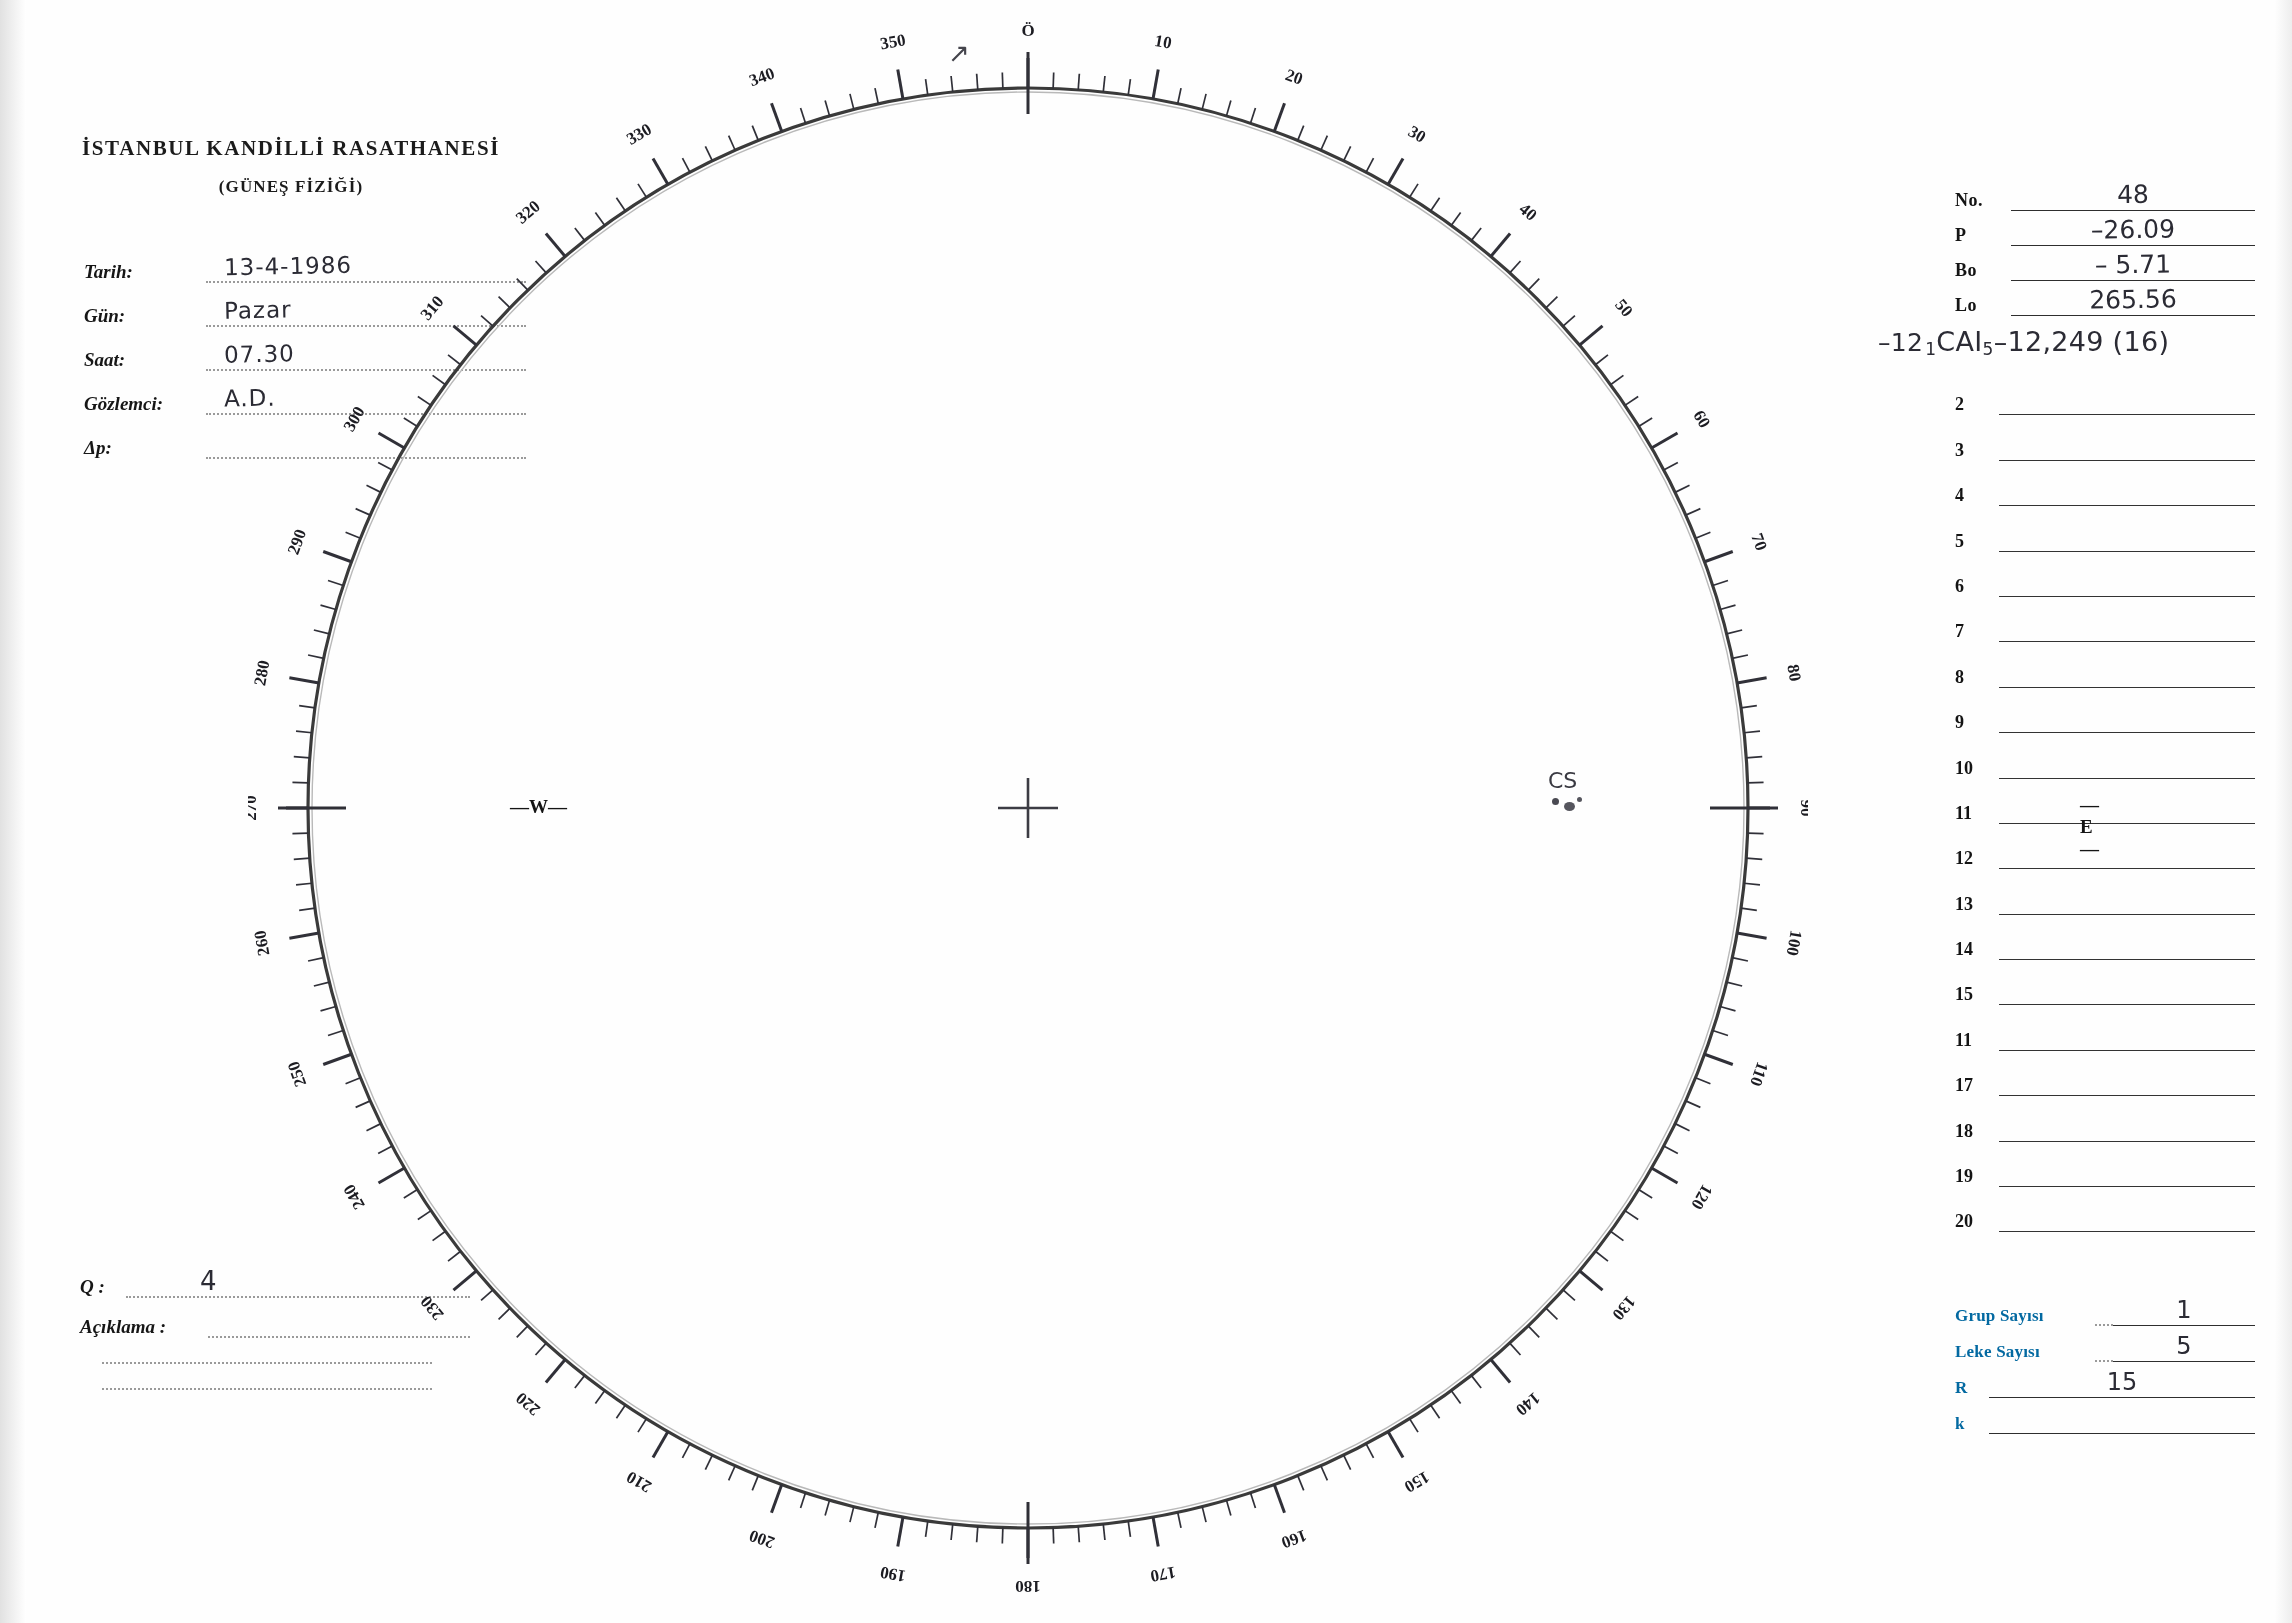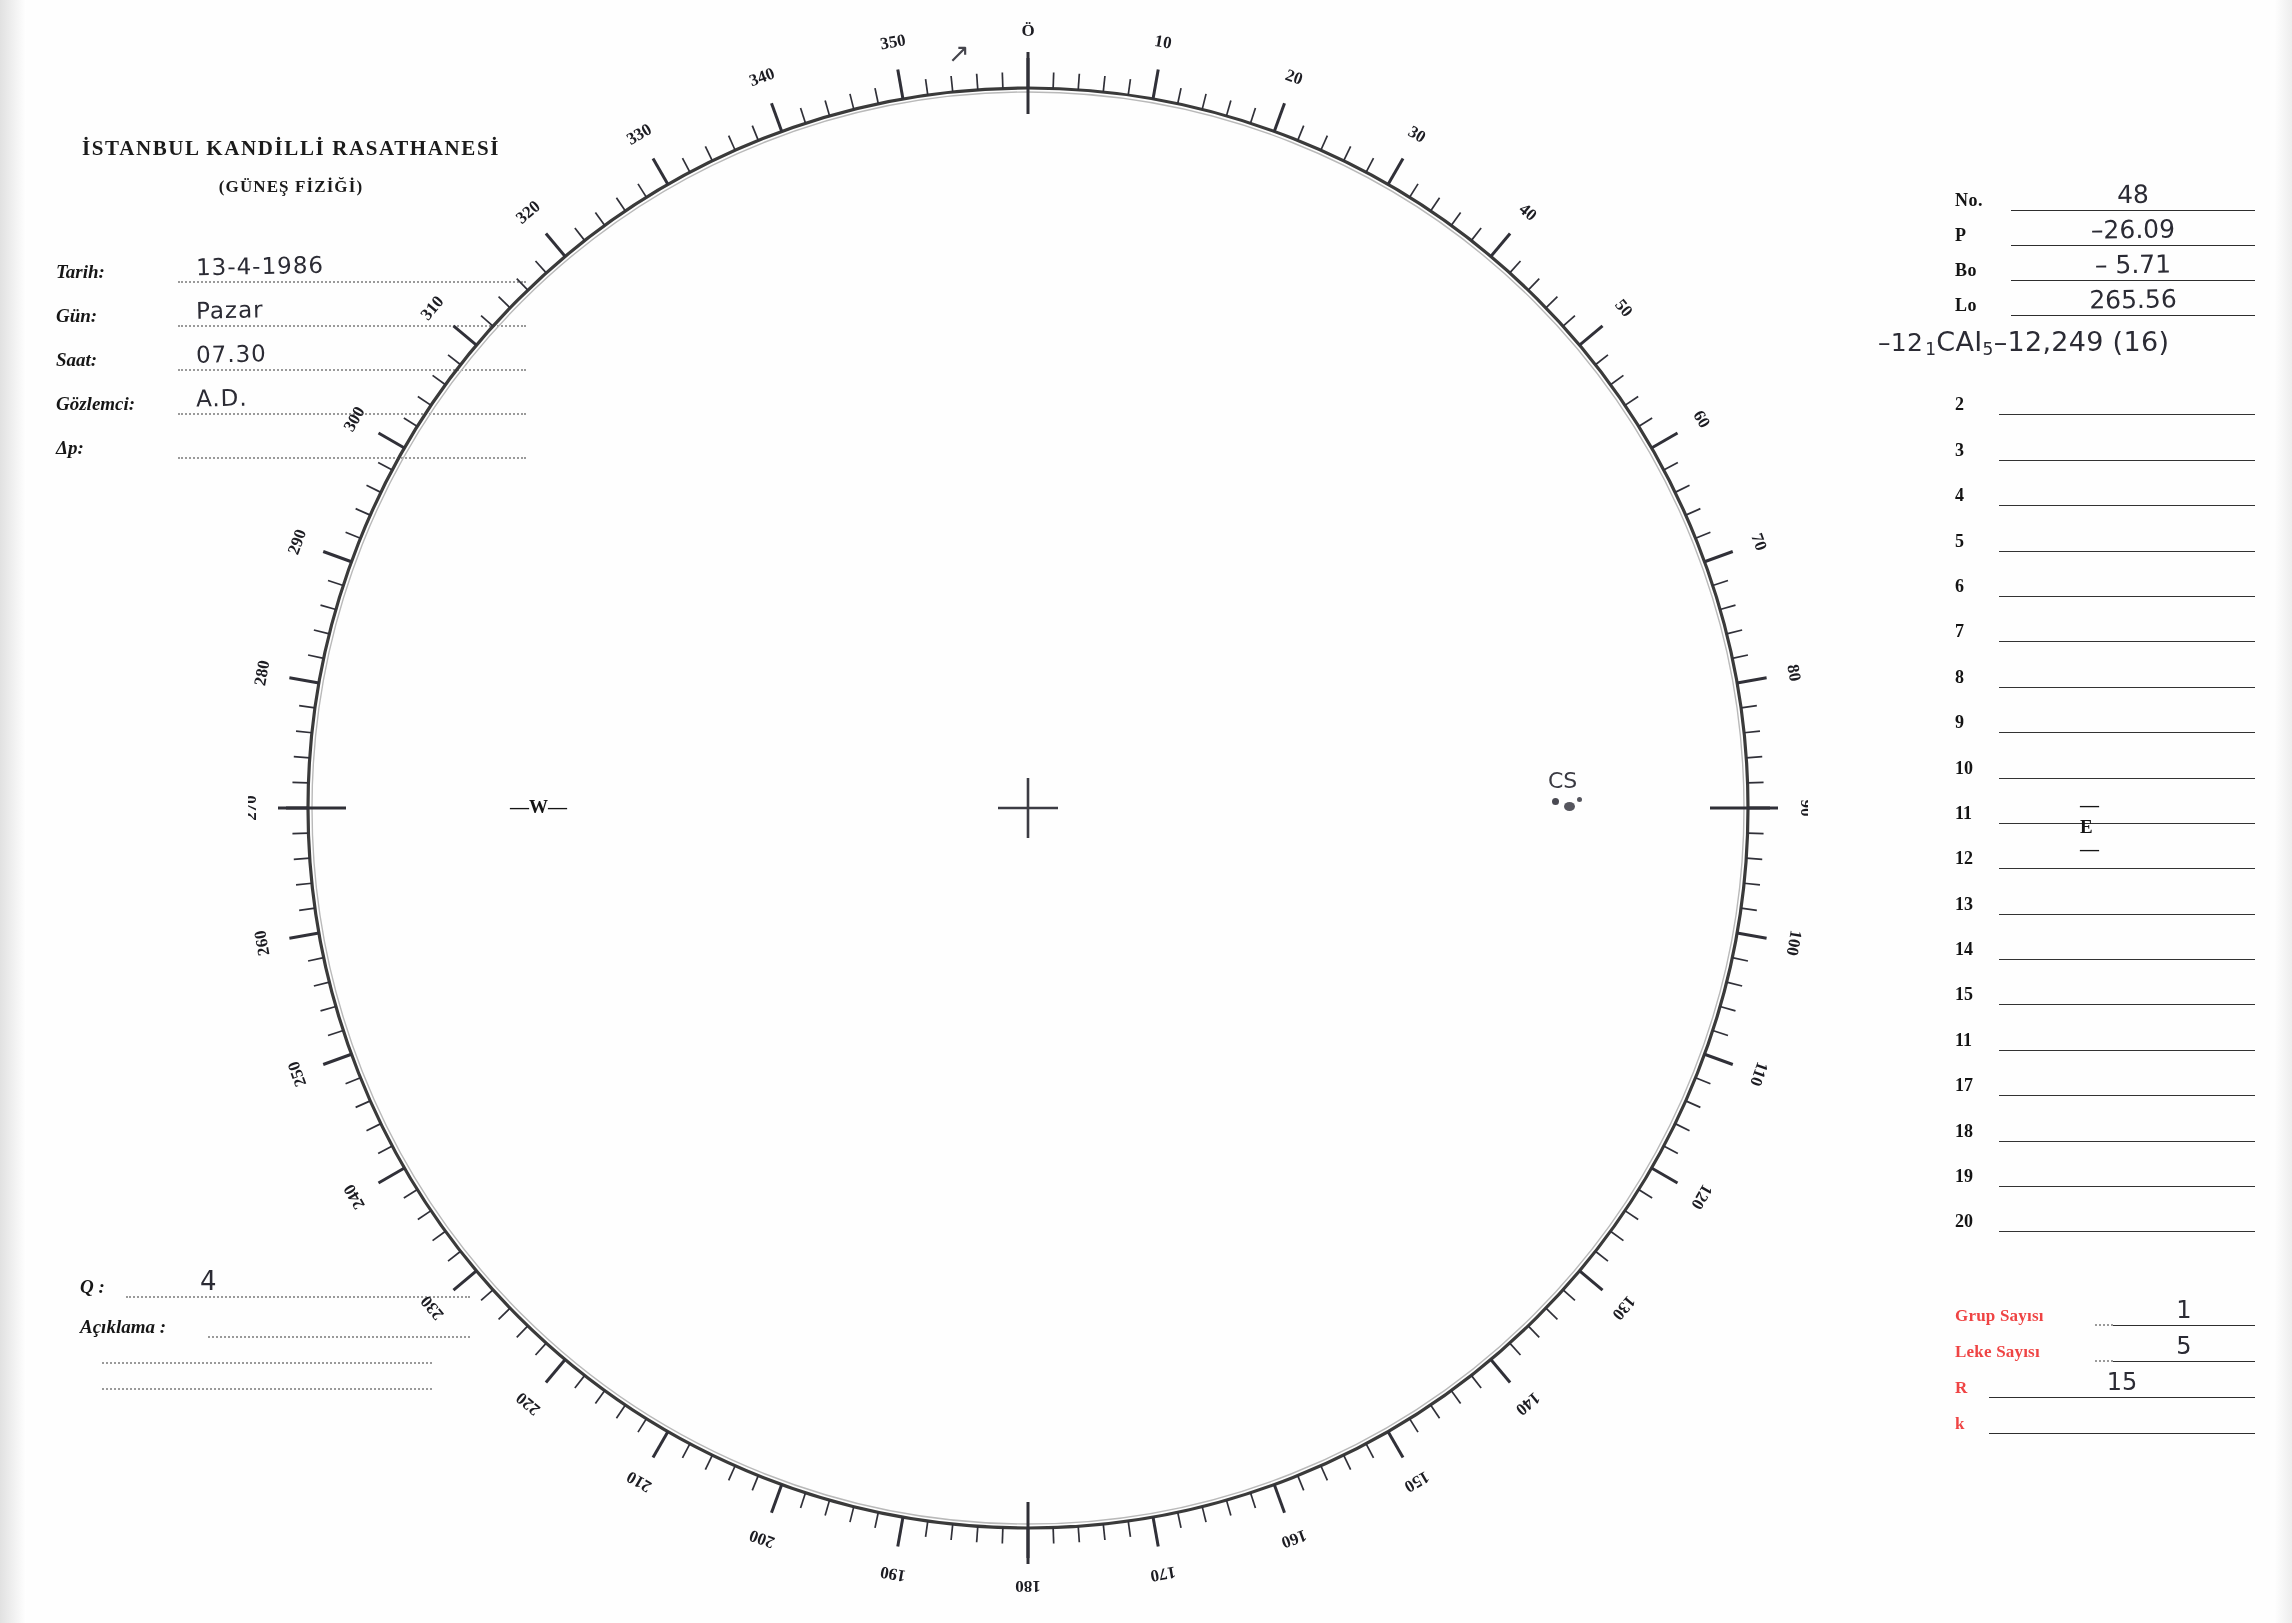--- a/index.html
+++ b/index.html
@@ -69,20 +69,21 @@
   }
   .field-label {
     font-family: "Liberation Serif", serif;
     font-weight: bold;
     font-style: italic;
     font-size: 19px;
     color: #161616;
     width: 122px;
     flex: 0 0 122px;
     white-space: nowrap;
+    margin-left: 28px;
   }
   .field-dots {
     position: relative;
     flex: 1 1 auto;
     border-bottom: 2px dotted #9a9a9a;
     height: 30px;
   }
   .field-val {
     position: absolute;
     left: 18px;
@@ -233,21 +234,21 @@
   }
   .group-row {
     display: flex;
     align-items: flex-end;
     height: 36px;
   }
   .group-label {
     font-family: "Liberation Serif", serif;
     font-weight: bold;
     font-size: 17px;
-    color: #ef4444;
+    color: #0369a1;
     width: 140px;
     flex: 0 0 140px;
     white-space: nowrap;
     letter-spacing: .2px;
   }
   .group-label.short { width: 34px; flex: 0 0 34px; }
   .group-line {
     position: relative;
     flex: 1 1 auto;
     border-bottom: 1.6px solid #2e2e2e;

